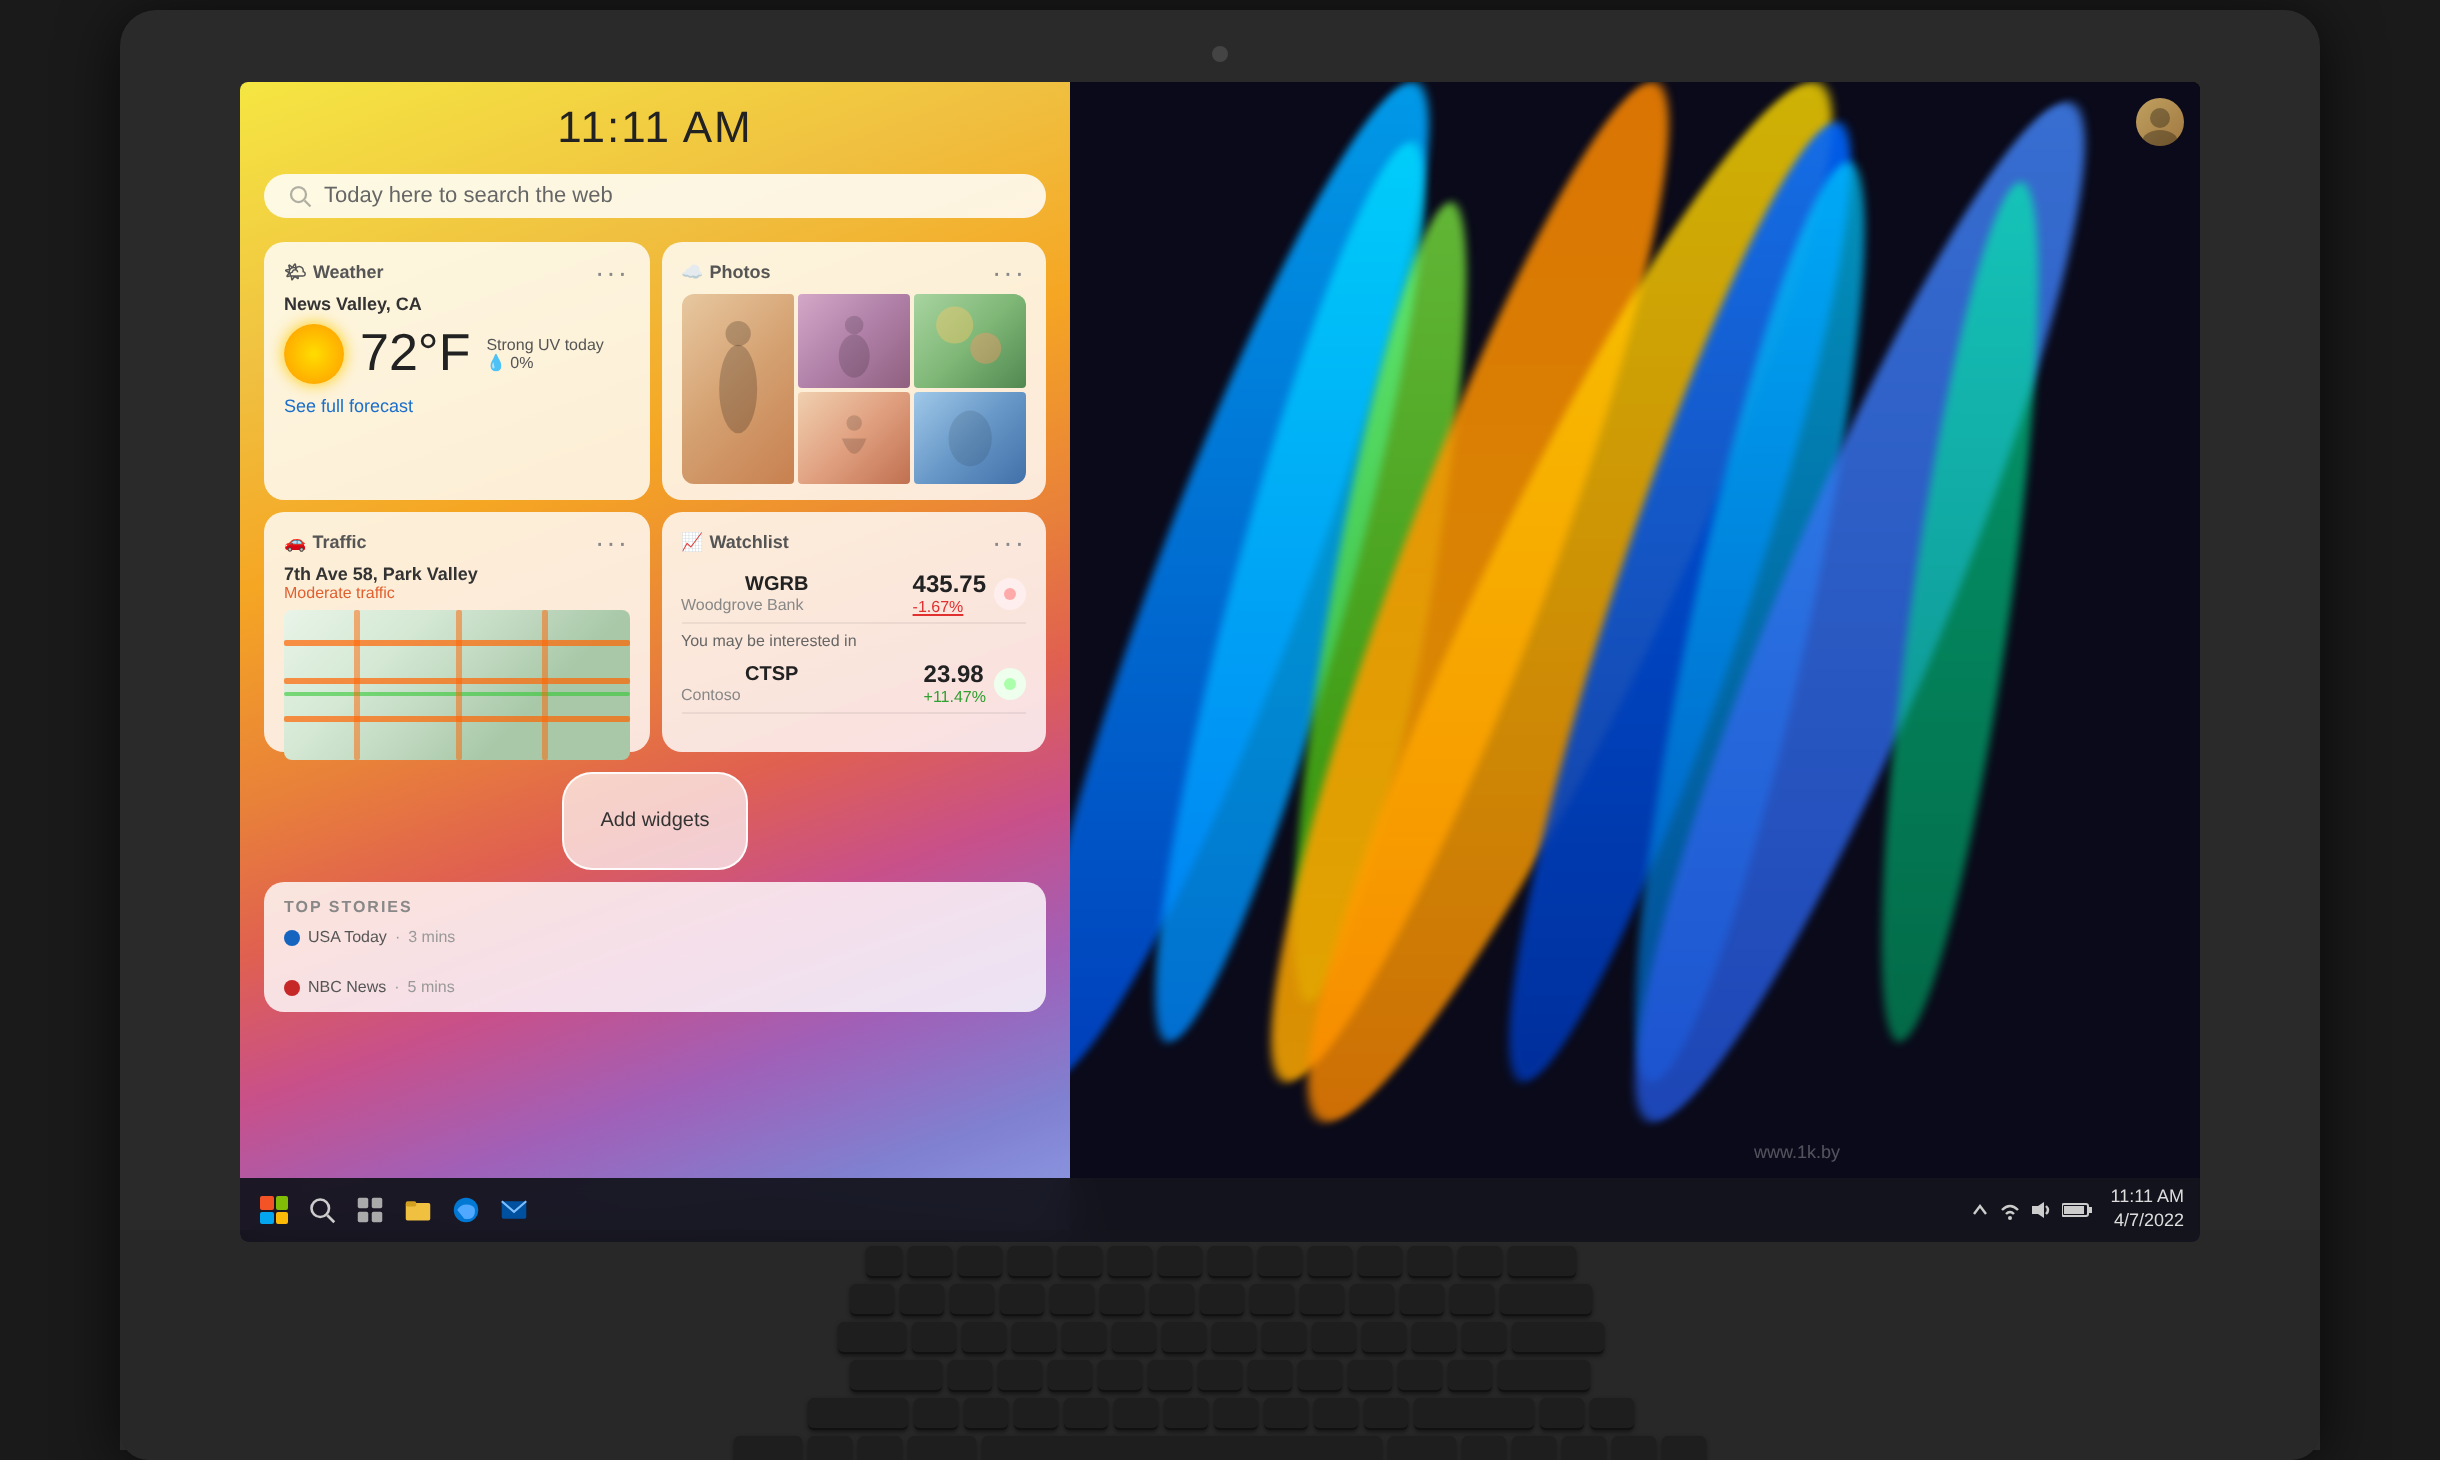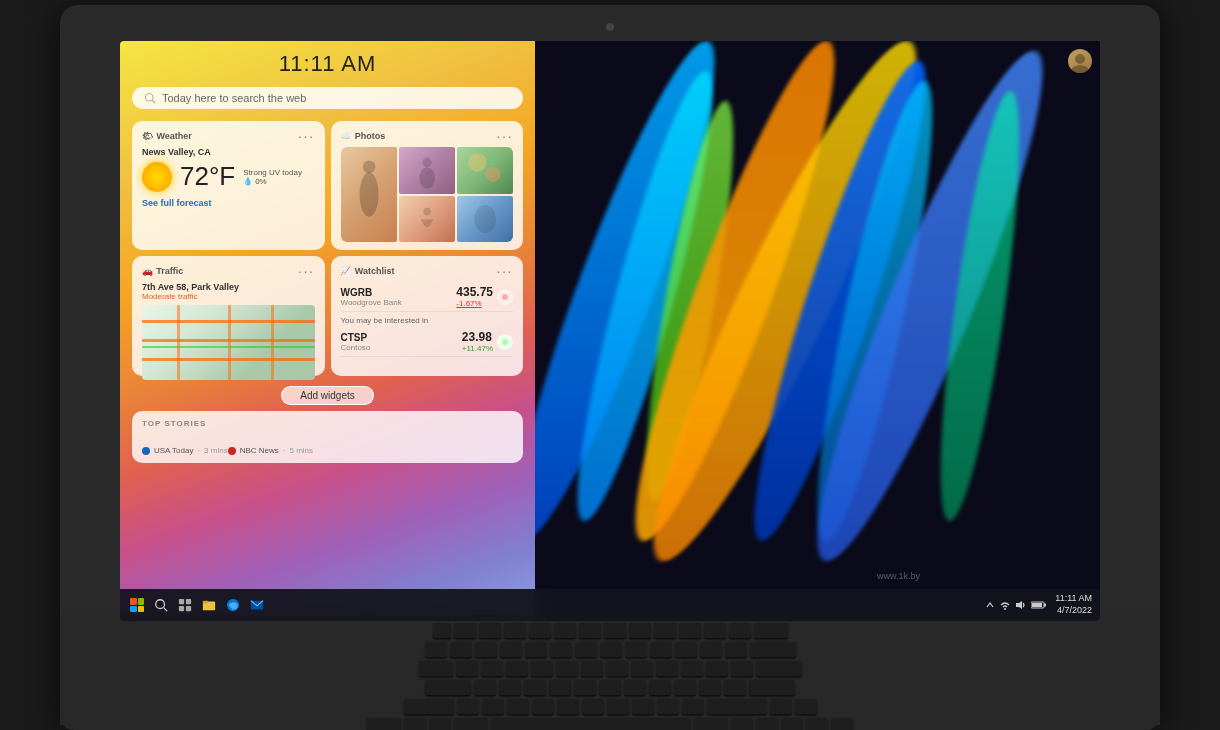--- a/index.html
+++ b/index.html
@@ -219,21 +219,20 @@
       color: #555;
       display: flex;
       align-items: center;
       gap: 2px;
     }
 
     .weather-forecast-link {
       font-size: 9px;
       color: #1a6fcc;
       margin-top: 6px;
-      font-weight: bold;
     }
 
     
     .photos-widget {
       flex: 1;
     }
 
     .photos-header-row {
       display: flex;
       justify-content: space-between;
@@ -320,21 +319,21 @@
     }
 
     .stock-row {
       display: flex;
       align-items: center;
       justify-content: space-between;
       padding: 3px 0;
       border-bottom: 1px solid rgba(0,0,0,0.06);
     }
 
-    .stock-name { font-size: 10px; font-weight: 700; color: #222; }
+    .stock-name { font-size: 10px; font-weight: 700; color: #222; margin-left: 32px; }
     .stock-company { font-size: 8px; color: #888; }
     .stock-price { font-size: 12px; font-weight: 700; color: #222; }
     .stock-change-neg { font-size: 8px; color: #e03030; text-decoration: underline; }
     .stock-change-pos { font-size: 8px; color: #30a030; }
 
     .stock-dot-neg { width: 16px; height: 16px; background: #ffeeee; border-radius: 50%; display: flex; align-items: center; justify-content: center; }
     .stock-dot-pos { width: 16px; height: 16px; background: #eeffee; border-radius: 50%; display: flex; align-items: center; justify-content: center; }
 
     .interested-text { font-size: 8px; color: #666; margin: 4px 0 2px; }
 
@@ -342,44 +341,45 @@
     .add-widgets-row {
       display: flex;
       justify-content: center;
       margin-top: 4px;
     }
 
     .add-widgets-btn {
       background: rgba(255,255,255,0.7);
       border: 1px solid rgba(255,255,255,0.9);
       border-radius: 15px;
-      padding: 3px 18px;
+      padding: 18px 18px;
       font-size: 10px;
       color: #333;
       cursor: pointer;
     }
 
     
     .top-stories-card {
       background: rgba(255,255,255,0.82);
       border-radius: 10px;
       padding: 8px 10px;
     }
 
     .top-stories-label {
       font-size: 8px;
       font-weight: 700;
       color: #888;
       letter-spacing: 1px;
-      margin-bottom: 18px;
+      margin-bottom: 6px;
     }
 
     .story-row {
       display: flex;
-      gap: 0;
+      gap: 16px;
+      flex-direction: column;
     }
 
     .story-item {
       display: flex;
       align-items: center;
       gap: 4px;
     }
 
     .story-source-dot {
       width: 8px; height: 8px;

